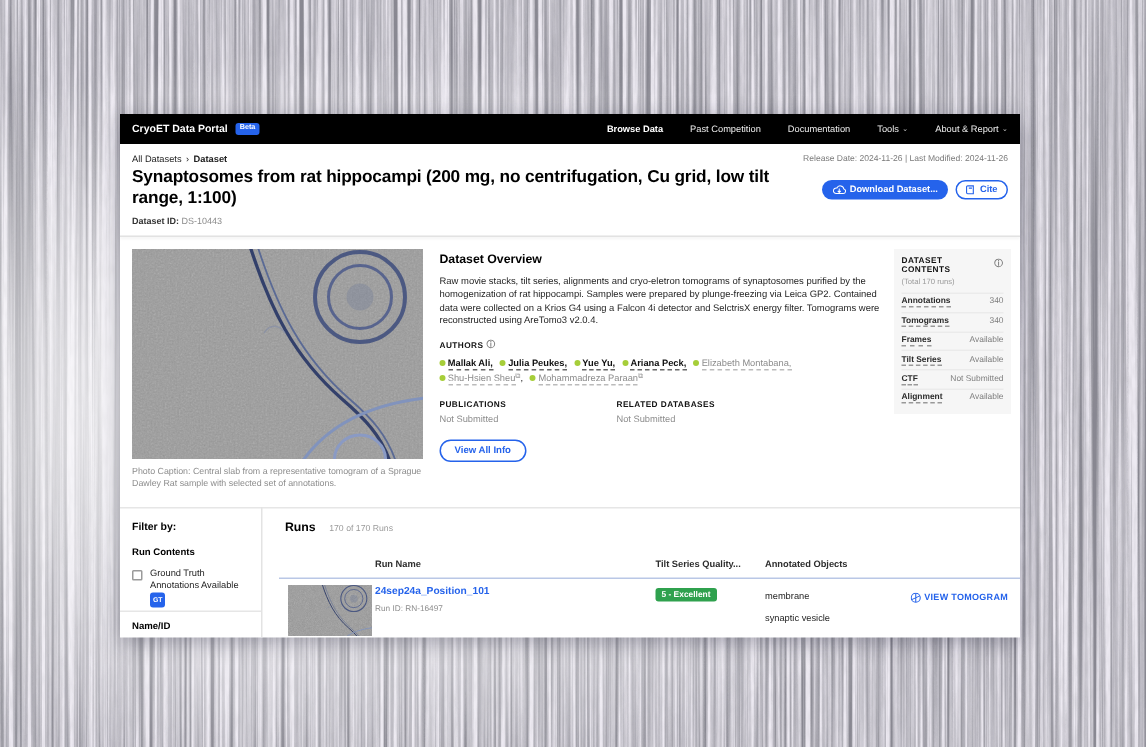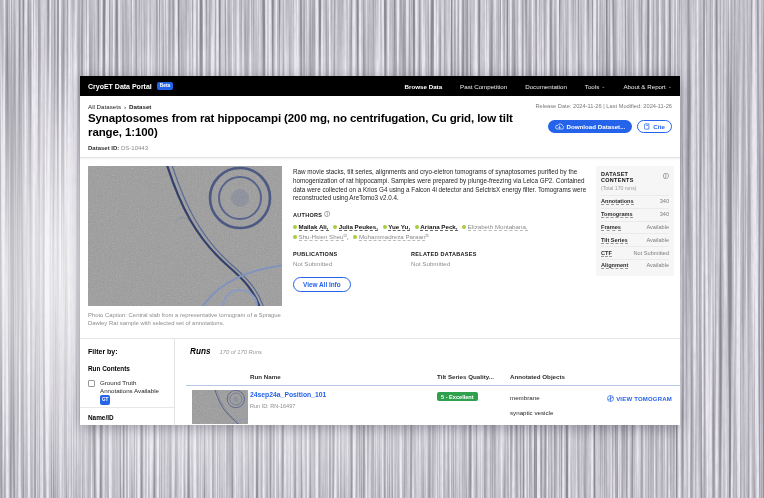--- a/index.html
+++ b/index.html
@@ -92,21 +92,21 @@
   .f-check   { position:absolute; left:8px; top:304px; width:7px; height:7px;
                border:1px solid #9a9a9a; border-radius:1px; background:#fff; }
   .f-cb-label { position:absolute; left:20px; top:303px; width:68px; font-size:6.2px;
                 line-height:8.2px; color:#1e1e1e; }
   .gt-chip { display:inline-block; background:#2563eb; color:#fff; font-size:4.6px; font-weight:bold;
              padding:.5px 2px; border-radius:2px; vertical-align:1px; }
   .f-divider { position:absolute; left:0; top:331px; width:94px; height:1px; background:#e6e6e6; }
   .f-nameid  { position:absolute; left:8px; top:338px; font-size:6.4px; font-weight:bold; }
 
   
-  .runs-head { position:absolute; left:110px; top:271px; display:flex; align-items:baseline; gap:9px;font-style:italic; }
+  .runs-head { position:absolute; left:110px; top:271px; display:flex; align-items:baseline; gap:9px; }
   .runs-title { font-size:8.2px; font-weight:bold; }
   .runs-count { font-size:5.8px; color:#9a9a9a; }
   .col-h { position:absolute; top:297px; font-size:6.2px; font-weight:bold; color:#2e2e2e; }
   .col-h.c1 { left:170px; } .col-h.c2 { left:357px; } .col-h.c3 { left:430px; }
   .tbl-underline { position:absolute; left:106px; right:0; top:309px; height:1px; background:#b9c7e6; }
   .row-thumb { position:absolute; left:112px; top:314px; width:56px; height:34px; background:#9a9a9a; overflow:hidden; }
   .run-link { position:absolute; left:170px; top:315px; font-size:6.8px; font-weight:bold; color:#2563eb; }
   .run-id   { position:absolute; left:170px; top:327px; font-size:5.5px; color:#8d8d8d; }
   .q-badge  { position:absolute; left:357px; top:316px; background:#2fa14e; color:#fff;
               font-size:5.6px; font-weight:bold; padding:1.5px 4px; border-radius:2px; }
@@ -204,20 +204,21 @@
   <div class="hdr-divider"></div>
 
   <div class="tomo-main">
     <svg width="194" height="140">
         <use href="#tomoSym" width="194" height="140"></use>
       </svg>
   </div>
   <p class="caption">Photo Caption: Central slab from a representative tomogram of a Sprague Dawley Rat sample with selected set of annotations.</p>
 
   <div class="overview">
+    <div class="ov-h">Dataset Overview</div>
     <p class="ov-desc">Raw movie stacks, tilt series, alignments and cryo-eletron tomograms of synaptosomes purified by the homogenization of rat hippocampi. Samples were prepared by plunge-freezing via Leica GP2. Contained data were collected on a Krios G4 using a Falcon 4i detector and SelctrisX energy filter. Tomograms were reconstructed using AreTomo3 v2.0.4.</p>
 
     <div class="sect-lbl authors-lbl">
       <span>AUTHORS</span>
       <span class="info">ⓘ</span>
     </div>
     <div class="authors">
       <span class="author primary"><span class="dot"></span><span class="a-name">Mallak Ali,</span></span>
       <span class="author primary"><span class="dot"></span><span class="a-name">Julia Peukes,</span></span>
       <span class="author primary"><span class="dot"></span><span class="a-name">Yue Yu,</span></span>

